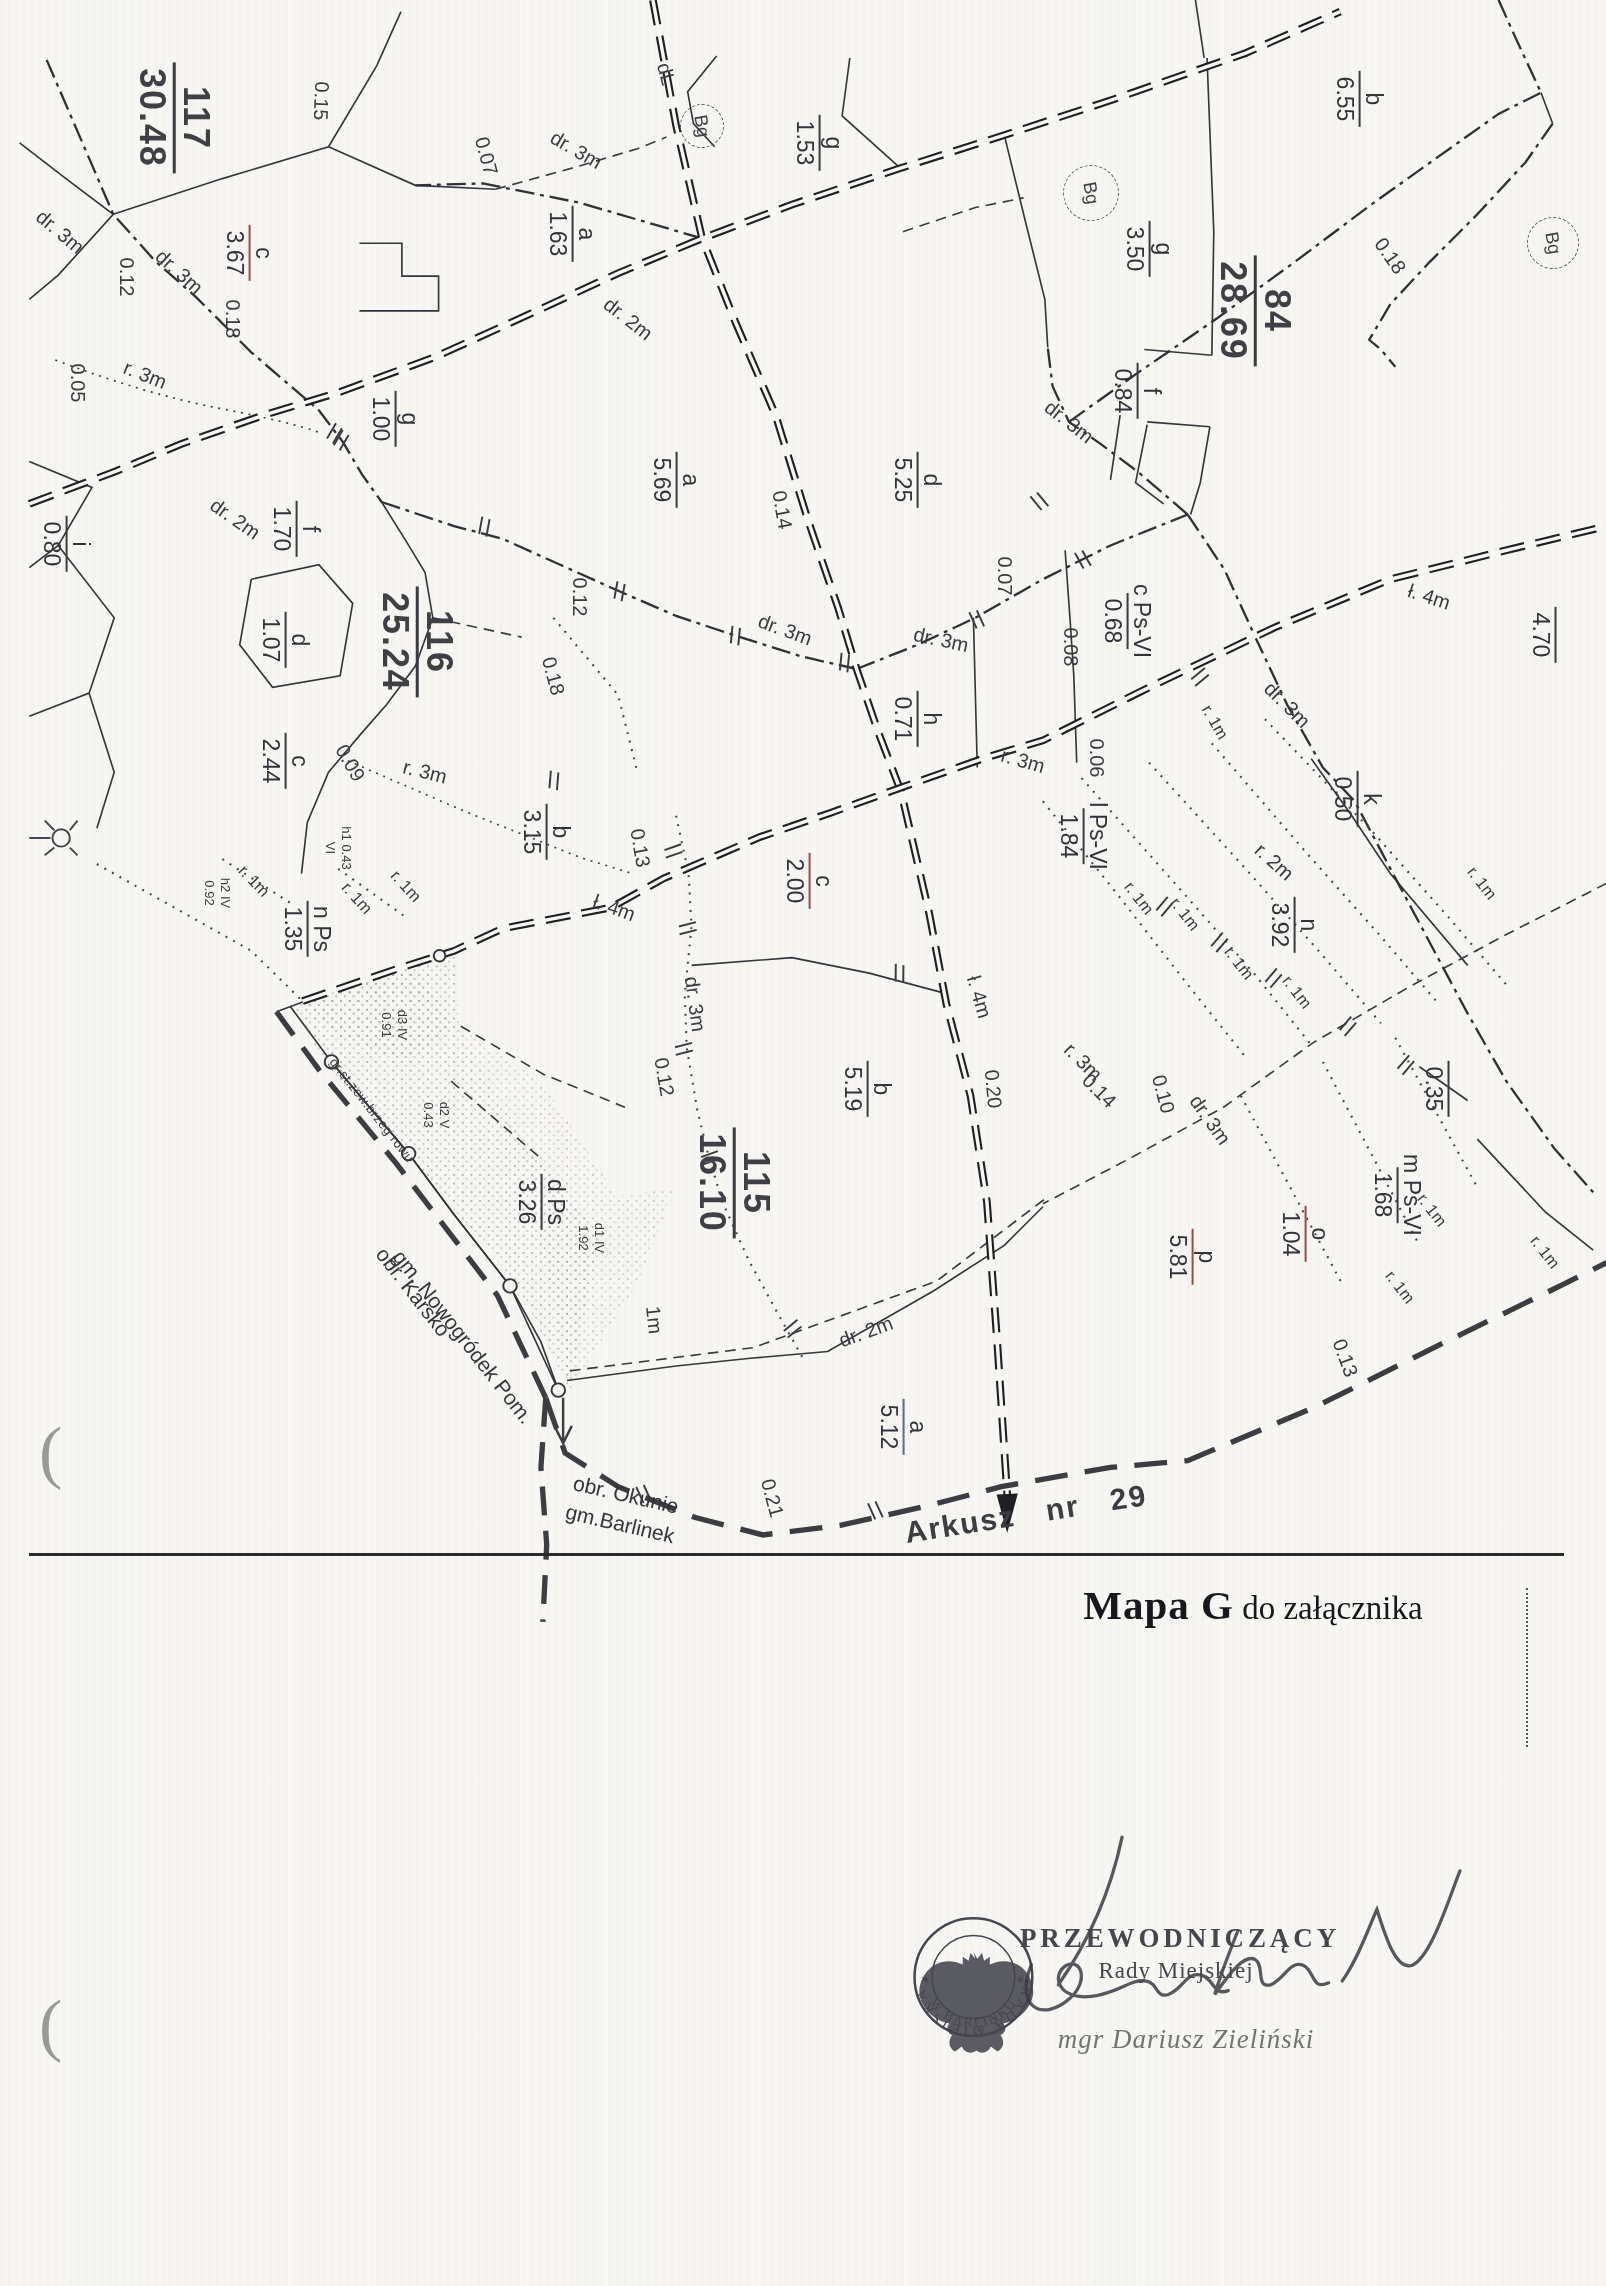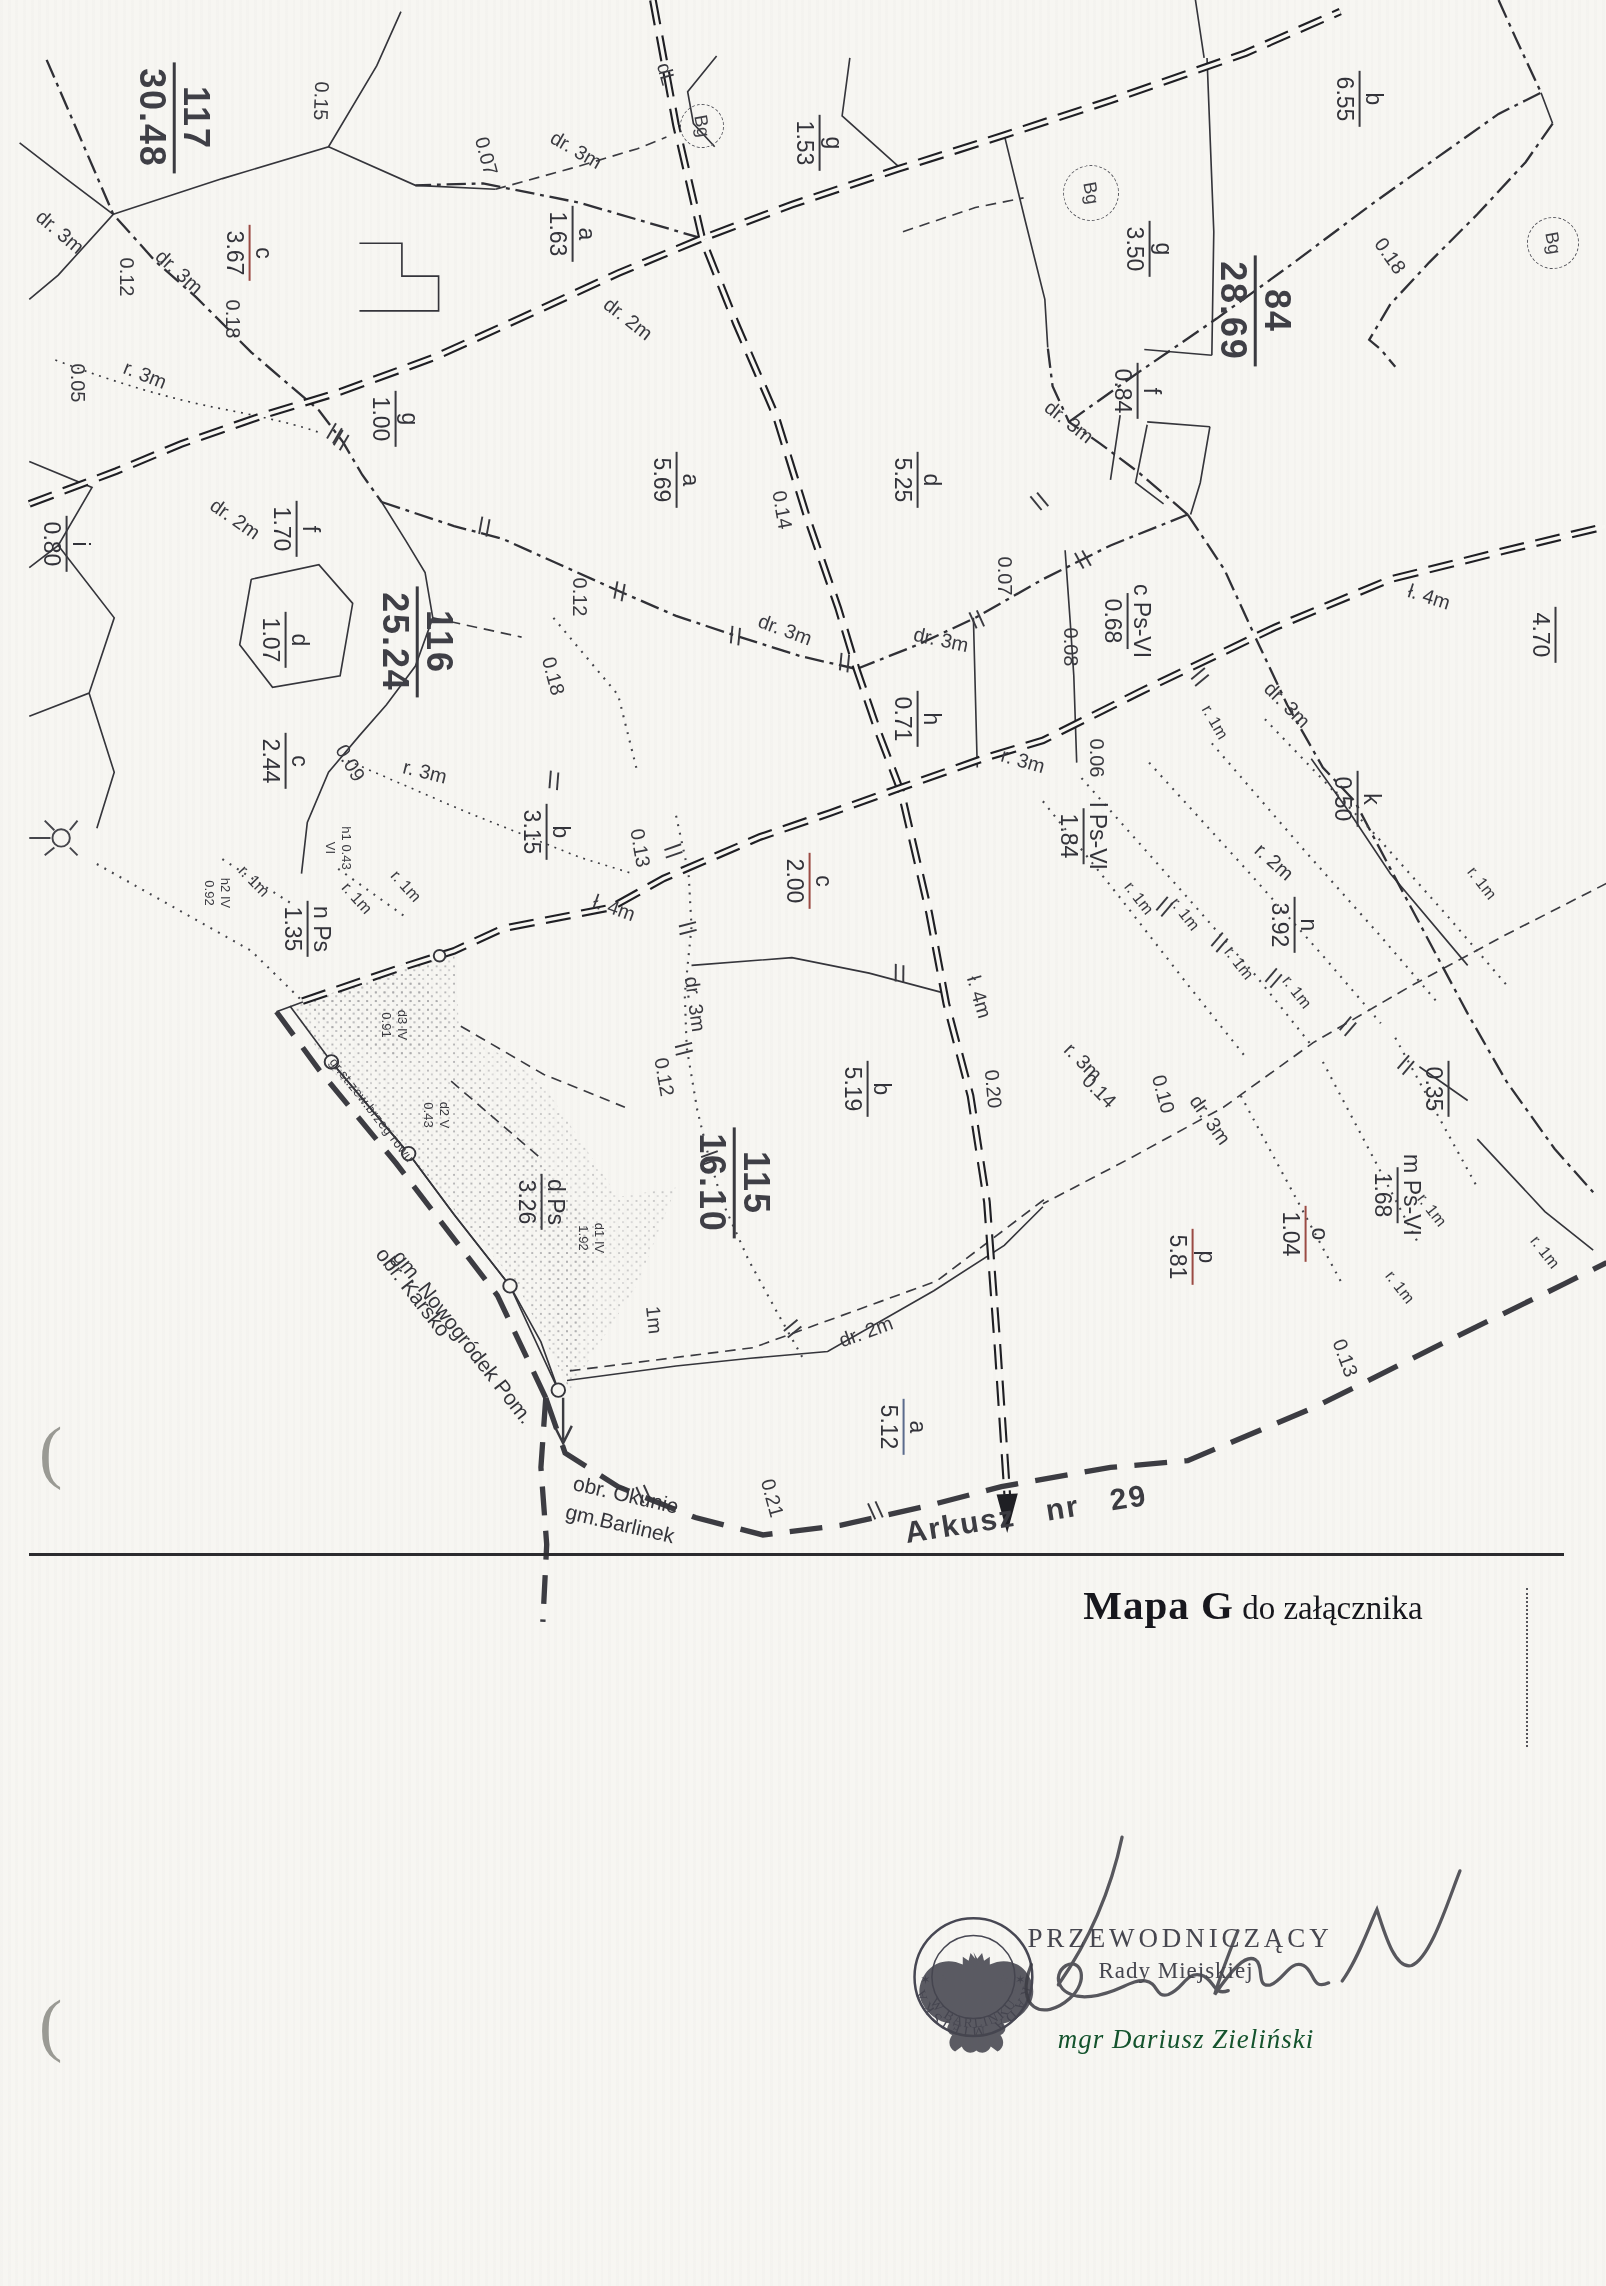--- a/index.html
+++ b/index.html
@@ -25,23 +25,23 @@
         align-items:center;justify-content:center;color:#3e3e44;font-size:18.3px;}
   .titleblock{position:absolute;left:1035px;top:1580px;width:436px;text-align:center;
         font-family:"Liberation Serif",serif;color:#17171d;line-height:1.26;}
   .titleblock .l1{font-size:33px;}
   .titleblock .l1 b{font-size:41px;letter-spacing:1px;margin-top:37px;}
   .titleblock .ln{font-size:33px;}
   .vdots{position:absolute;left:1526px;top:1588px;height:159px;width:0;border-left:2.9px dotted #55555a;}
   .hrule{position:absolute;left:29px;top:1553px;width:1535px;height:2.9px;background:#2b2b2e;}
   .sigtext{position:absolute;font-family:"Liberation Serif",serif;color:#46464f;text-align:center;
         transform:translate(-50%,-50%);white-space:pre;}
-  .role1{font-size:27px;letter-spacing:3.9px;}
+  .role1{font-size:27px;letter-spacing:3.9px;font-weight:bold;}
   .role2{font-size:23px;letter-spacing:1px;}
-  .signame{font-size:27px;font-style:italic;color:#14532d;letter-spacing:1px;}
+  .signame{font-size:27px;font-style:italic;color:#737373;letter-spacing:1px;}
   .paren{position:absolute;font-family:"Liberation Serif",serif;font-size:70px;color:#9a9a94;}
 </style>
 </head>
 <body>
 
 <div class="page">
 
   <svg width="1607" height="2286" viewBox="0 0 1664 2368">
     <defs>
       <pattern id="stip" width="9" height="9" patternUnits="userSpaceOnUse">

